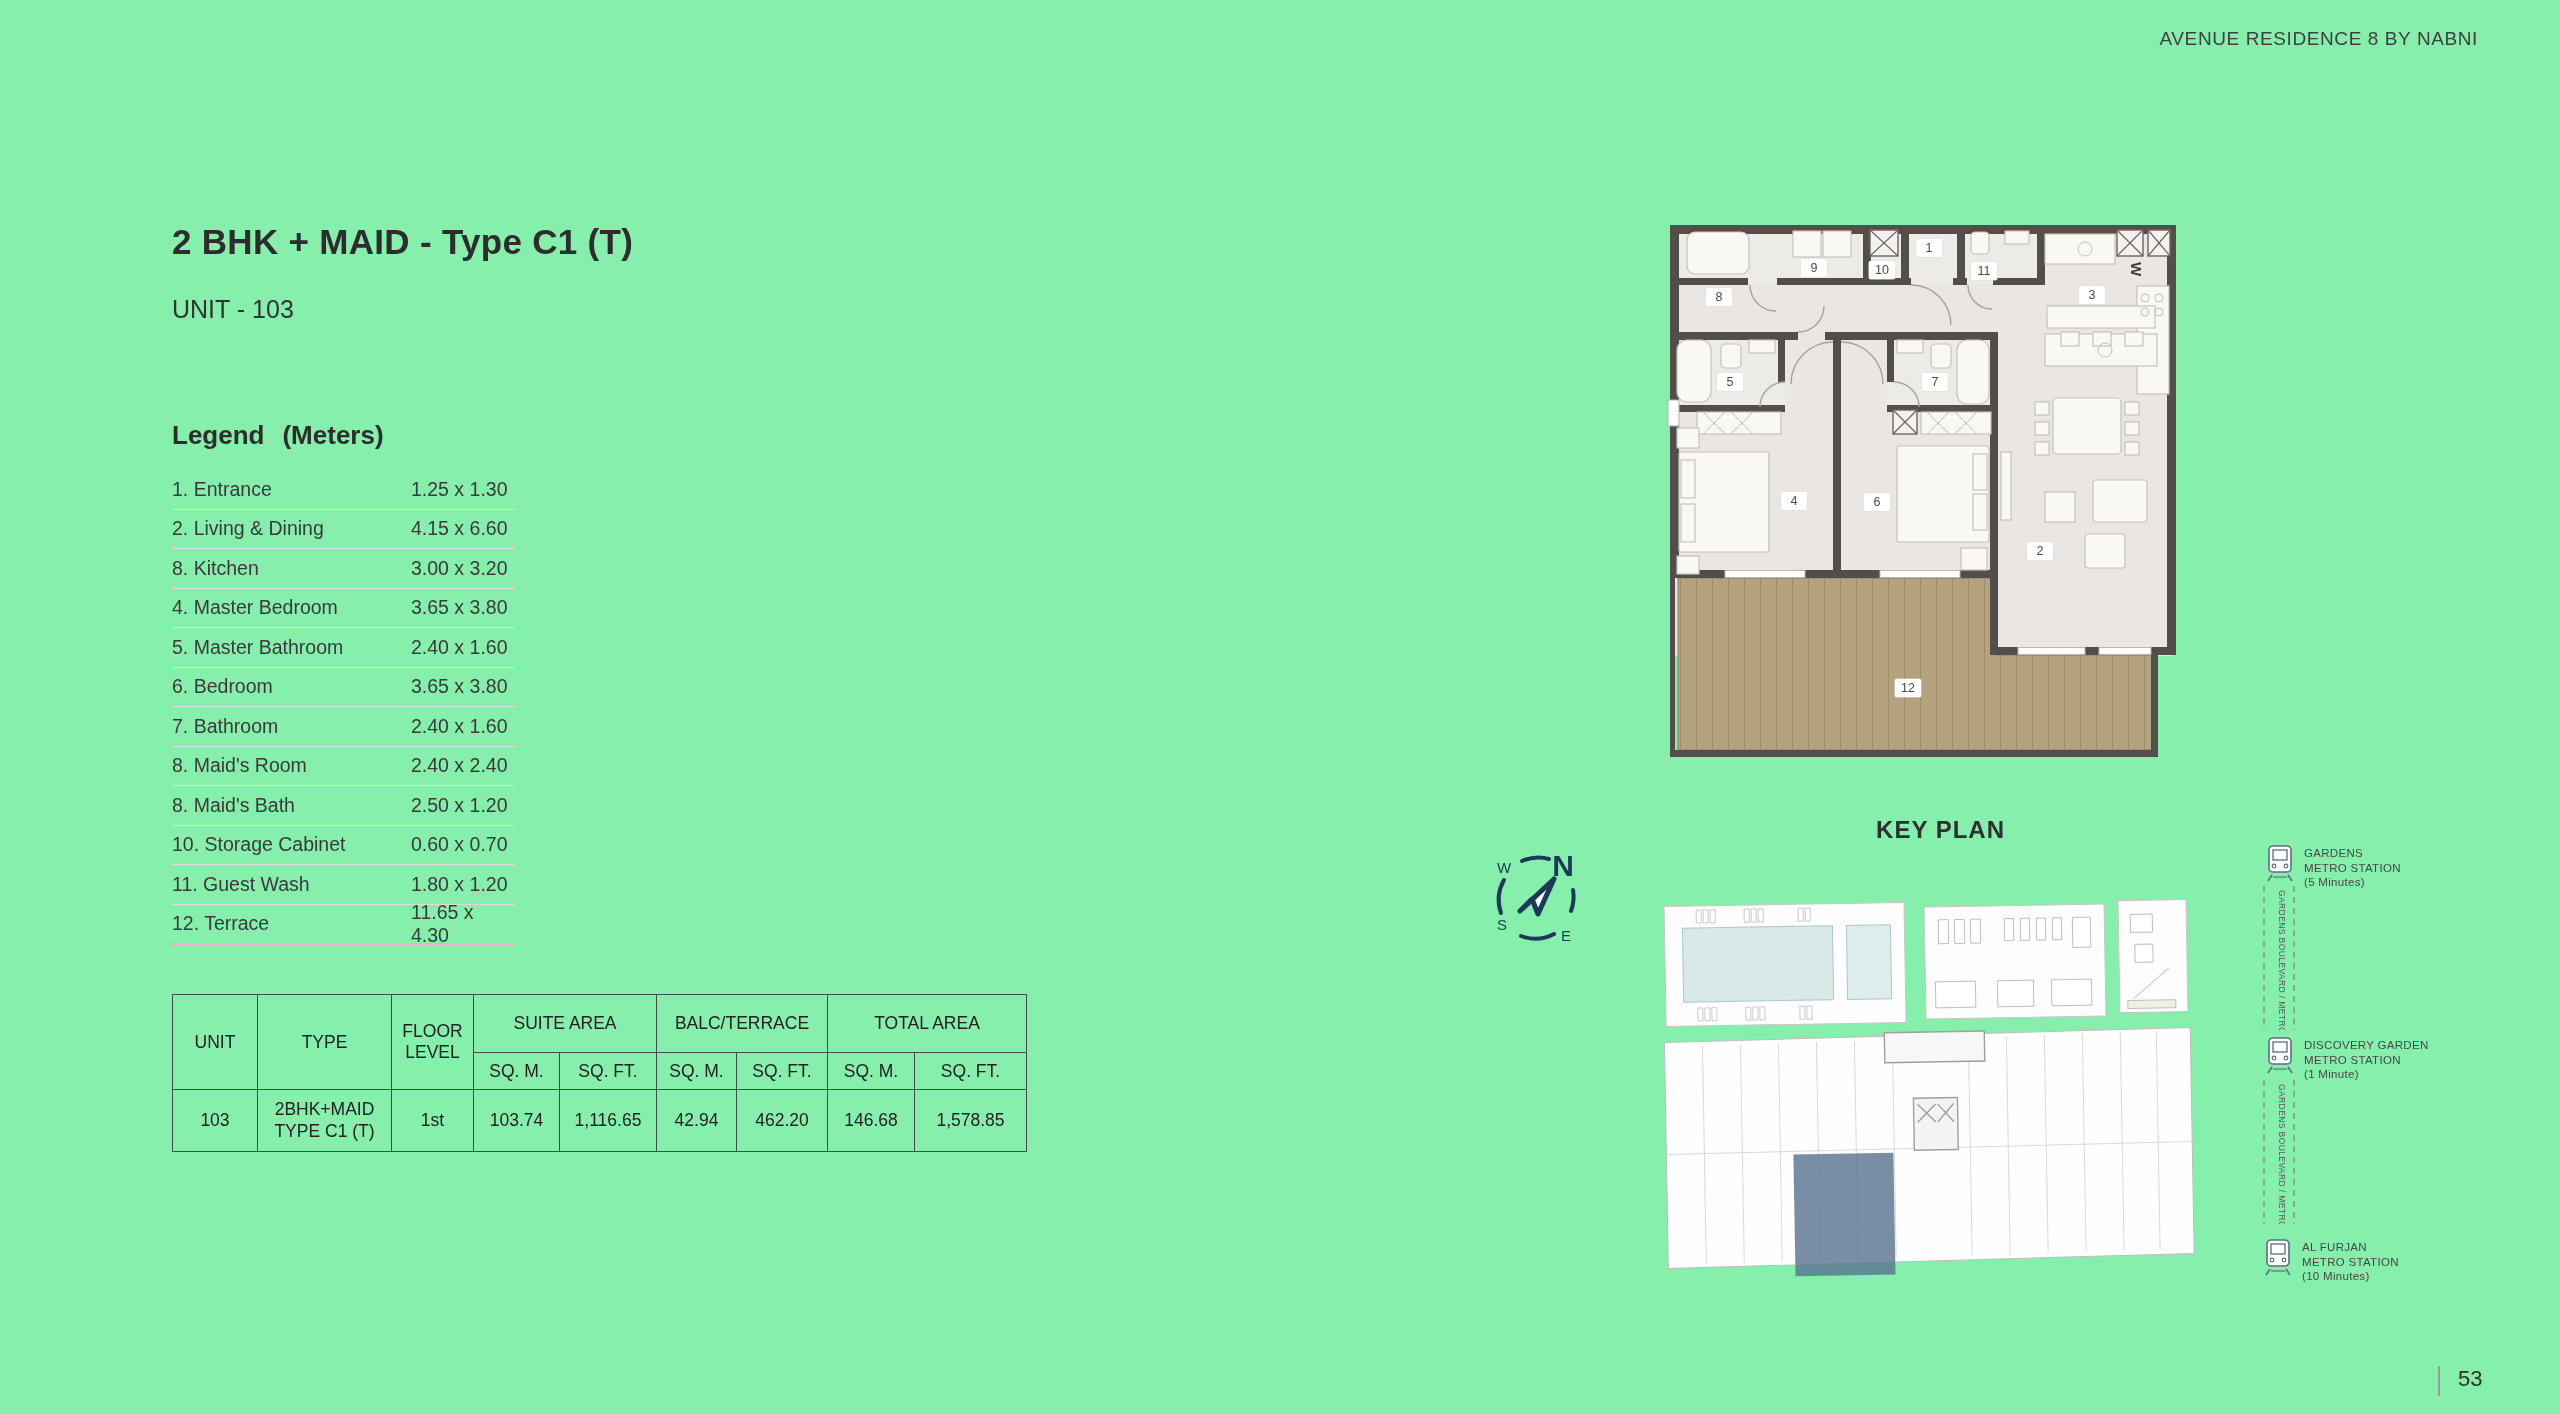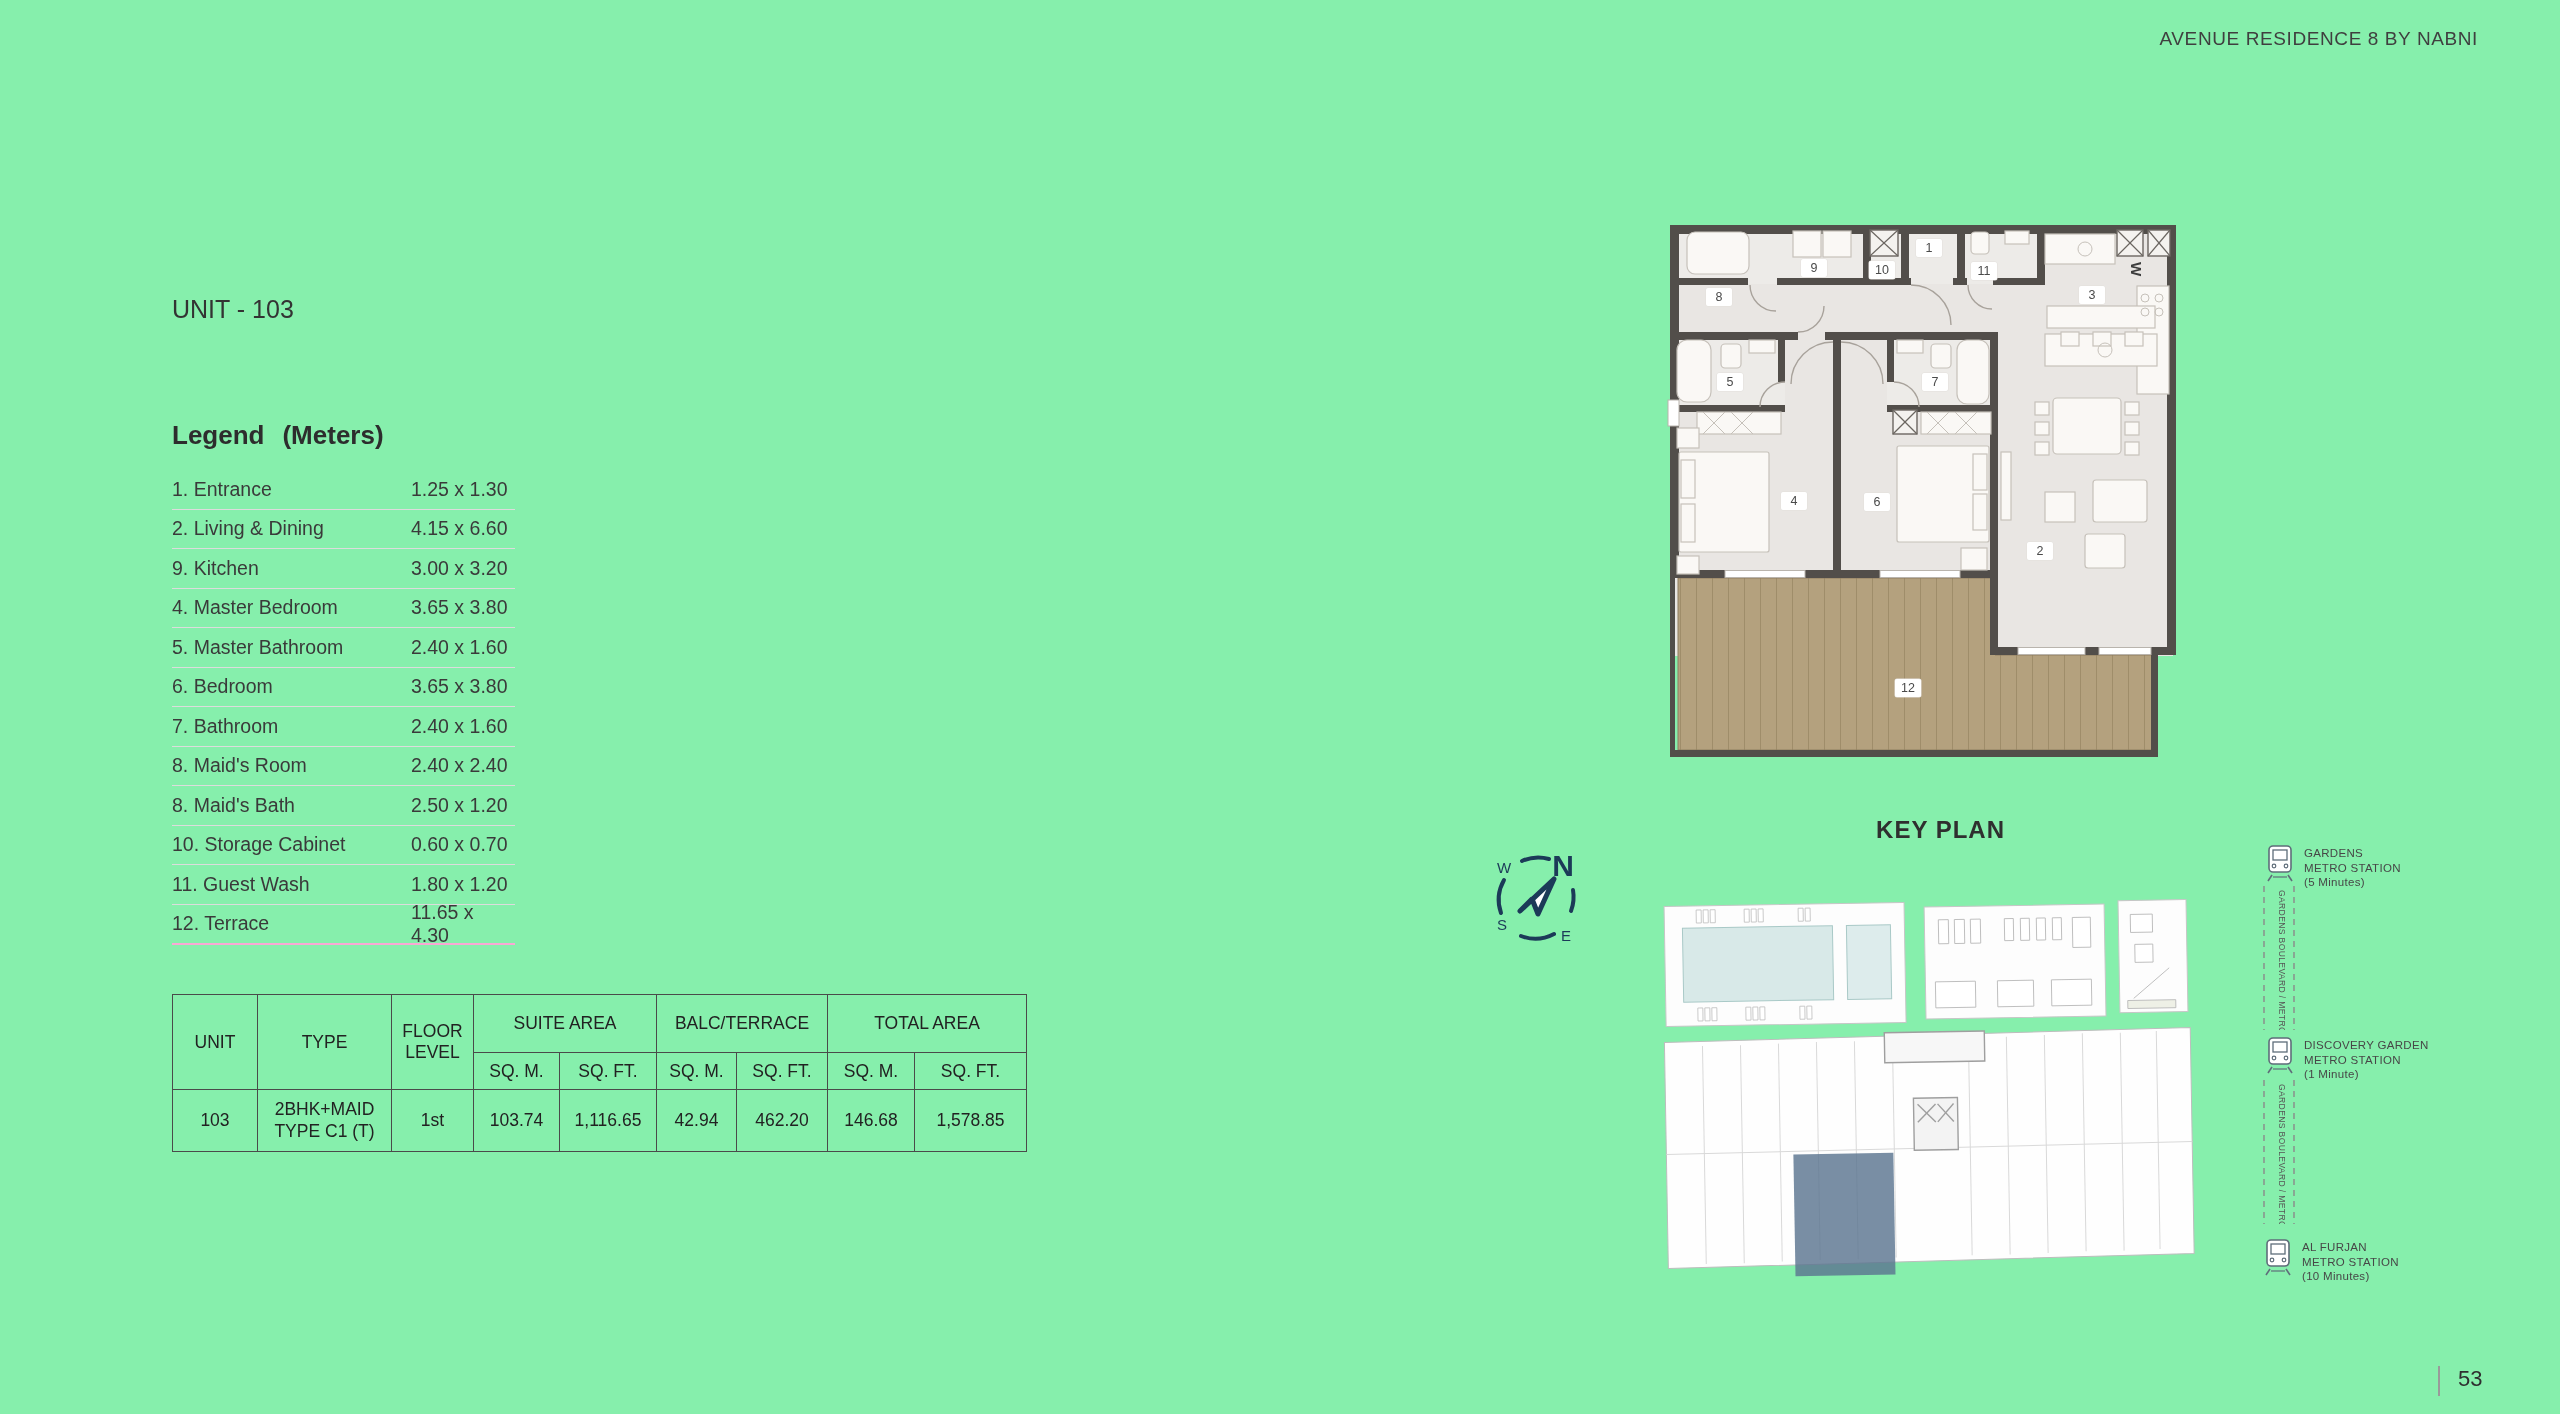--- a/index.html
+++ b/index.html
@@ -54,37 +54,38 @@
   .pageno .bar{width:2px;height:30px;background:#9a9a9a;}
   .pageno .num{font-size:22px;color:#2f2f2f;}
 </style>
 </head>
 <body>
 
 <div id="canvas">
 
   <div class="abs brand">AVENUE RESIDENCE 8 BY NABNI</div>
 
+  <div class="abs title">2 BHK + MAID - Type C1 (T)</div>
   <div class="abs subtitle">UNIT - 103</div>
 
   <div class="abs legend-head">
     <b>Legend</b><span>(Meters)</span>
   </div>
 
   <div class="abs legend">
     <div class="legend-row">
         <span class="lab">1. Entrance</span>
         <span class="val">1.25 x 1.30</span>
       </div>
     <div class="legend-row">
         <span class="lab">2. Living &amp; Dining</span>
         <span class="val">4.15 x 6.60</span>
       </div>
     <div class="legend-row">
-        <span class="lab">9. Kitchen</span>
+        <span class="lab">8. Kitchen</span>
         <span class="val">3.00 x 3.20</span>
       </div>
     <div class="legend-row">
         <span class="lab">4. Master Bedroom</span>
         <span class="val">3.65 x 3.80</span>
       </div>
     <div class="legend-row">
         <span class="lab">5. Master Bathroom</span>
         <span class="val">2.40 x 1.60</span>
       </div>

